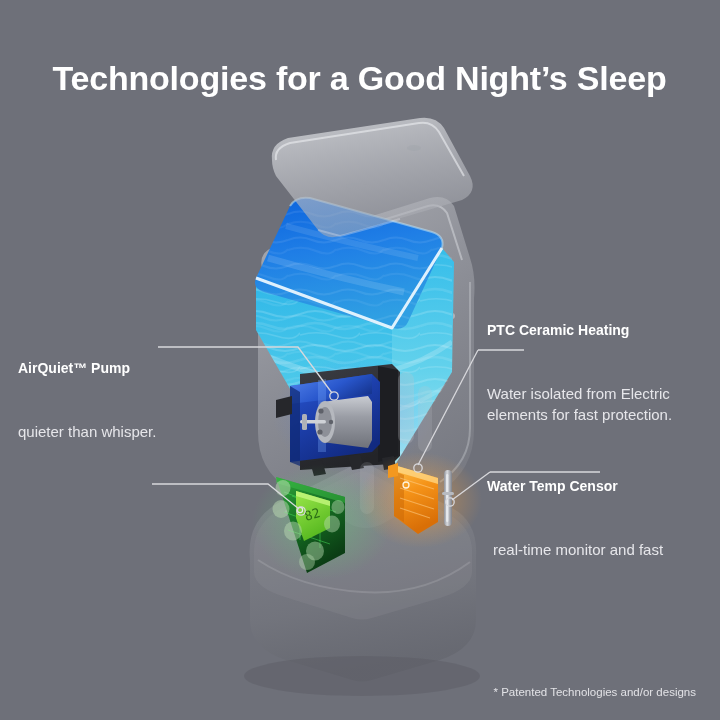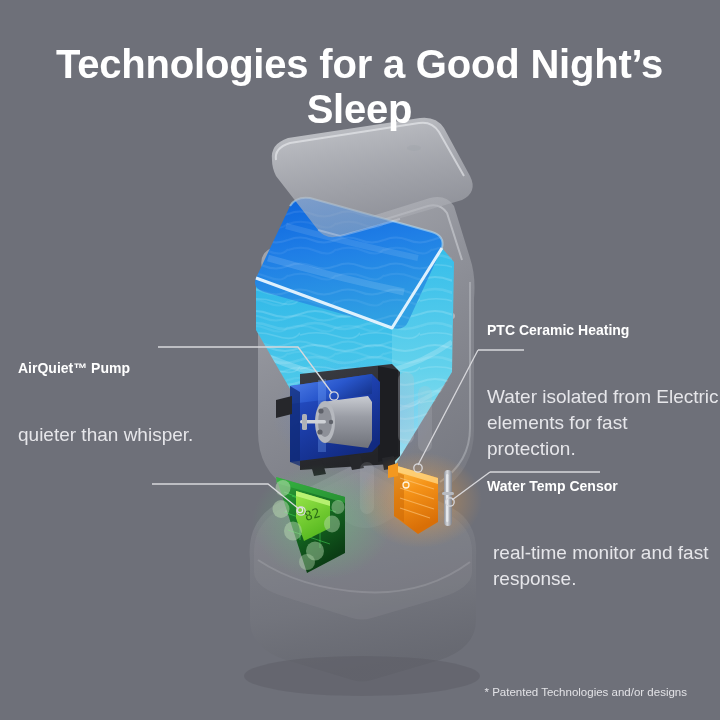--- a/index.html
+++ b/index.html
@@ -8,40 +8,40 @@
     background:#6e7079;
     font-family:"Liberation Sans", sans-serif;
     overflow:hidden;
     position:relative;
     -webkit-font-smoothing:antialiased;
   }
   .stage{position:absolute;inset:0;width:720px;height:720px;}
 
   
   .title{
-    position:absolute;left:0;top:42px;width:719px;
+    position:absolute;left:0;top:59px;width:719px;
     text-align:center;
-    font-size:40px;font-weight:bold;color:#ffffff;
+    font-size:34px;font-weight:bold;color:#ffffff;
     letter-spacing:-0.2px;
   }
 
   
   .footer{
-    position:absolute;right:33px;bottom:22px;
+    position:absolute;right:24px;bottom:22px;
     font-size:11.5px;color:#e2e2e6;
   }
 
   
   .label{position:absolute;}
   .label .hd{
     font-size:14px;font-weight:bold;color:#ffffff;
     margin:0 0 7px 0;white-space:nowrap;
   }
   .label .bd{
-    font-size:19px;color:#e6e6ea;line-height:1.38;font-weight:400;margin-top:46px;
+    font-size:15px;color:#e6e6ea;line-height:1.38;font-weight:400;margin-top:46px;
   }
   .lbl-pump{left:18px;top:360px;}
   .lbl-ptc{left:487px;top:322px;}
   .lbl-mcu{left:10px;top:495px;}
   .lbl-temp{left:487px;top:478px;}
   .lbl-temp .hd{margin-left:0px;}
   .lbl-temp .bd{margin-left:6px;}
 
   
   svg.art{position:absolute;left:0;top:0;width:720px;height:720px;}
@@ -341,18 +341,17 @@
       <div>Water isolated from Electric</div>
       <div>elements for fast protection.</div>
     </div>
   </div>
 
 
   <div class="label lbl-temp">
     <div class="hd">Water Temp Censor</div>
     <div class="bd">
       <div>real-time monitor and fast</div>
-      <div>response.</div>
     </div>
   </div>
 
   <div class="footer">* Patented Technologies and/or designs</div>
 </div>
 
 </body></html>

